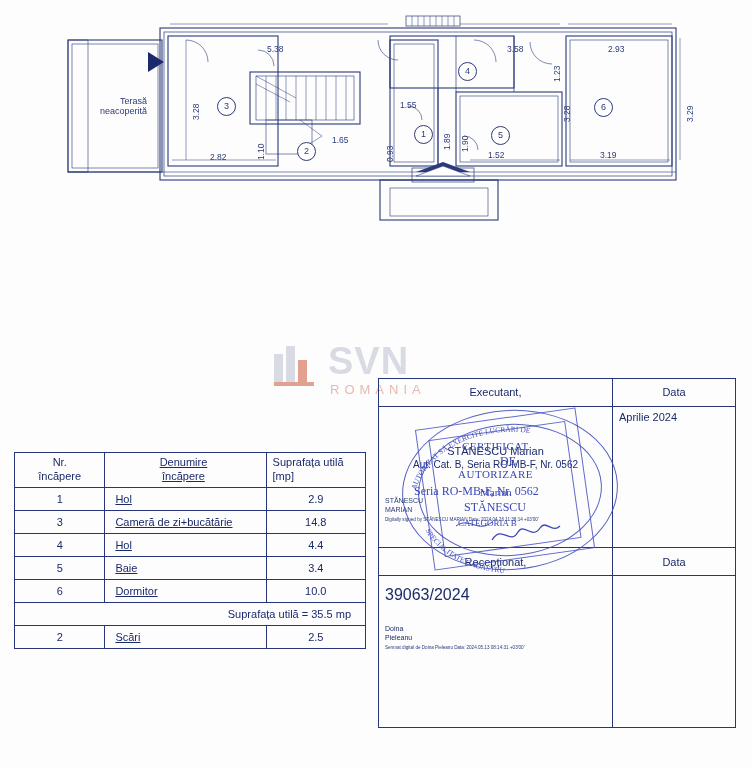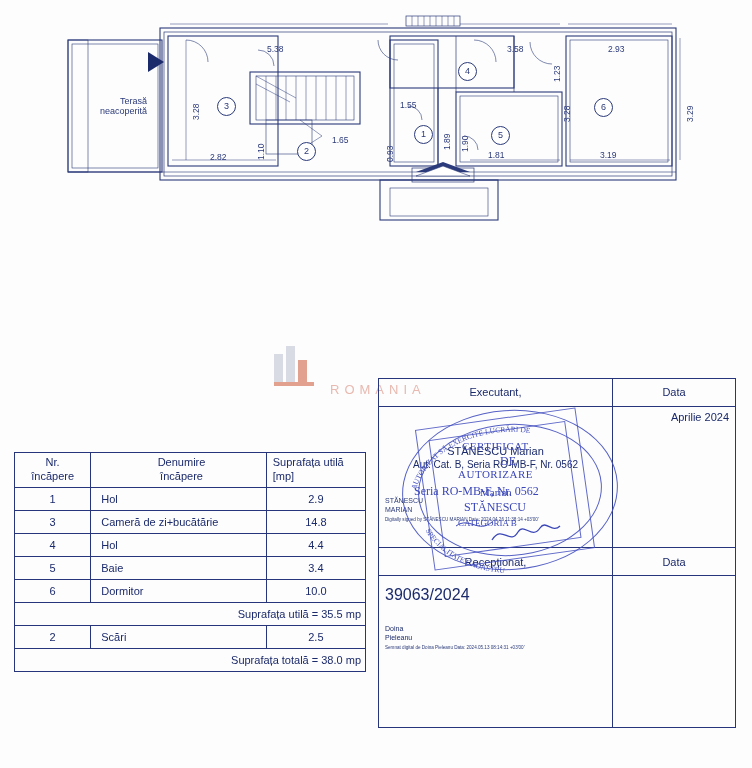--- a/index.html
+++ b/index.html
@@ -101,27 +101,27 @@
     position: absolute;
     left: 14px;
     top: 452px;
     width: 352px;
     border-collapse: collapse;
     font-size: 11px;
     color: #1b2a6b;
   }
   .area-table td, .area-table th {
     border: 1px solid #26357c;
-    padding: 3px 4px;
+    padding: 3px 14px;
     font-weight: normal;
     text-align: center;
     height: 16px;
   }
   .area-table .c-nr { width: 72px; }
-  .area-table .c-den { width: 180px; text-align: left; padding-left: 10px;}
+  .area-table .c-den { width: 180px; text-align: left; padding-left: 10px; text-decoration: underline;}
   .area-table .c-sup { width: 96px; }
   .area-table .hdr td { text-align: center; line-height: 1.25; }
   .area-table .sum td { text-align: right; }
 
   
   .appr-table {
     position: absolute;
     left: 378px;
     top: 378px;
     width: 358px;
@@ -135,21 +135,21 @@
     vertical-align: top;
     padding: 4px 6px;
   }
   .appr-head {
     text-align: center;
     height: 18px;
     vertical-align: middle !important;
   }
   .appr-body { height: 130px; position: relative; }
   .c-date { width: 110px; text-align: center; }
-  .date-val { text-align: right; padding-top: 34px; border-radius: 17px; }
+  .date-val { text-align: left; padding-top: 34px; border-radius: 17px; }
 
   .doc-no { font-size: 16px; padding-top: 6px; }
   .sig-name {
     font-size: 7px;
     line-height: 1.3;
     color: #2b3a7a;
     margin-top: 26px;
   }
   .sig-meta {
     font-size: 4.6px;
@@ -311,33 +311,34 @@
     <div class="dim" style="left:548px; top:34px;">2.93</div>
     <div class="dim vert" style="left:131px; top:110px;">3.28</div>
     <div class="dim" style="left:150px; top:142px;">2.82</div>
     <div class="dim vert" style="left:196px; top:150px;">1.10</div>
     <div class="dim" style="left:272px; top:125px;">1.65</div>
     <div class="dim" style="left:340px; top:90px;">1.55</div>
     <div class="dim vert" style="left:325px; top:152px;">0.93</div>
     <div class="dim vert" style="left:382px; top:140px;">1.89</div>
     <div class="dim vert" style="left:400px; top:142px;">1.90</div>
     <div class="dim vert" style="left:492px; top:72px;">1.23</div>
-    <div class="dim" style="left:428px; top:140px;">1.81</div>
+    <div class="dim" style="left:428px; top:140px;">1.52</div>
     <div class="dim vert" style="left:502px; top:112px;">3.28</div>
     <div class="dim vert" style="left:625px; top:112px;">3.29</div>
     <div class="dim" style="left:540px; top:140px;">3.19</div>
   </div>
 
   <div class="watermark">
     <svg class="wm-mark" viewBox="0 0 48 46">
       <rect x="2" y="10" width="9" height="30" fill="#d9dbe4"></rect>
       <rect x="14" y="2" width="9" height="38" fill="#d9dbe4"></rect>
       <rect x="26" y="16" width="9" height="24" fill="#e2a08f"></rect>
       <path d="M2 40 h40" stroke="#e2a08f" stroke-width="4" fill="none"></path>
     </svg>
+    <div class="wm-text">SVN</div>
     <div class="wm-sub">ROMANIA</div>
   </div>
 
   <table class="area-table">
     <tbody>
       <tr class="hdr">
         <td class="c-nr">
           <span>Nr.</span><br>
           <span>încăpere</span>
         </td>
@@ -378,23 +379,20 @@
       </tr>
 
       <tr class="sum">
         <td colspan="3">Suprafața utilă  = 35.5 mp</td>
       </tr>
       <tr>
         <td>2</td>
         <td class="c-den">Scări</td>
         <td>2.5</td>
       </tr>
-      <tr class="sum">
-        <td colspan="3">Suprafața totală = 38.0 mp</td>
-      </tr>
     </tbody>
   </table>
 
   <table class="appr-table">
     <tbody>
       <tr>
         <td class="appr-head">Executant,</td>
         <td class="appr-head c-date">Data</td>
       </tr>
       <tr>

